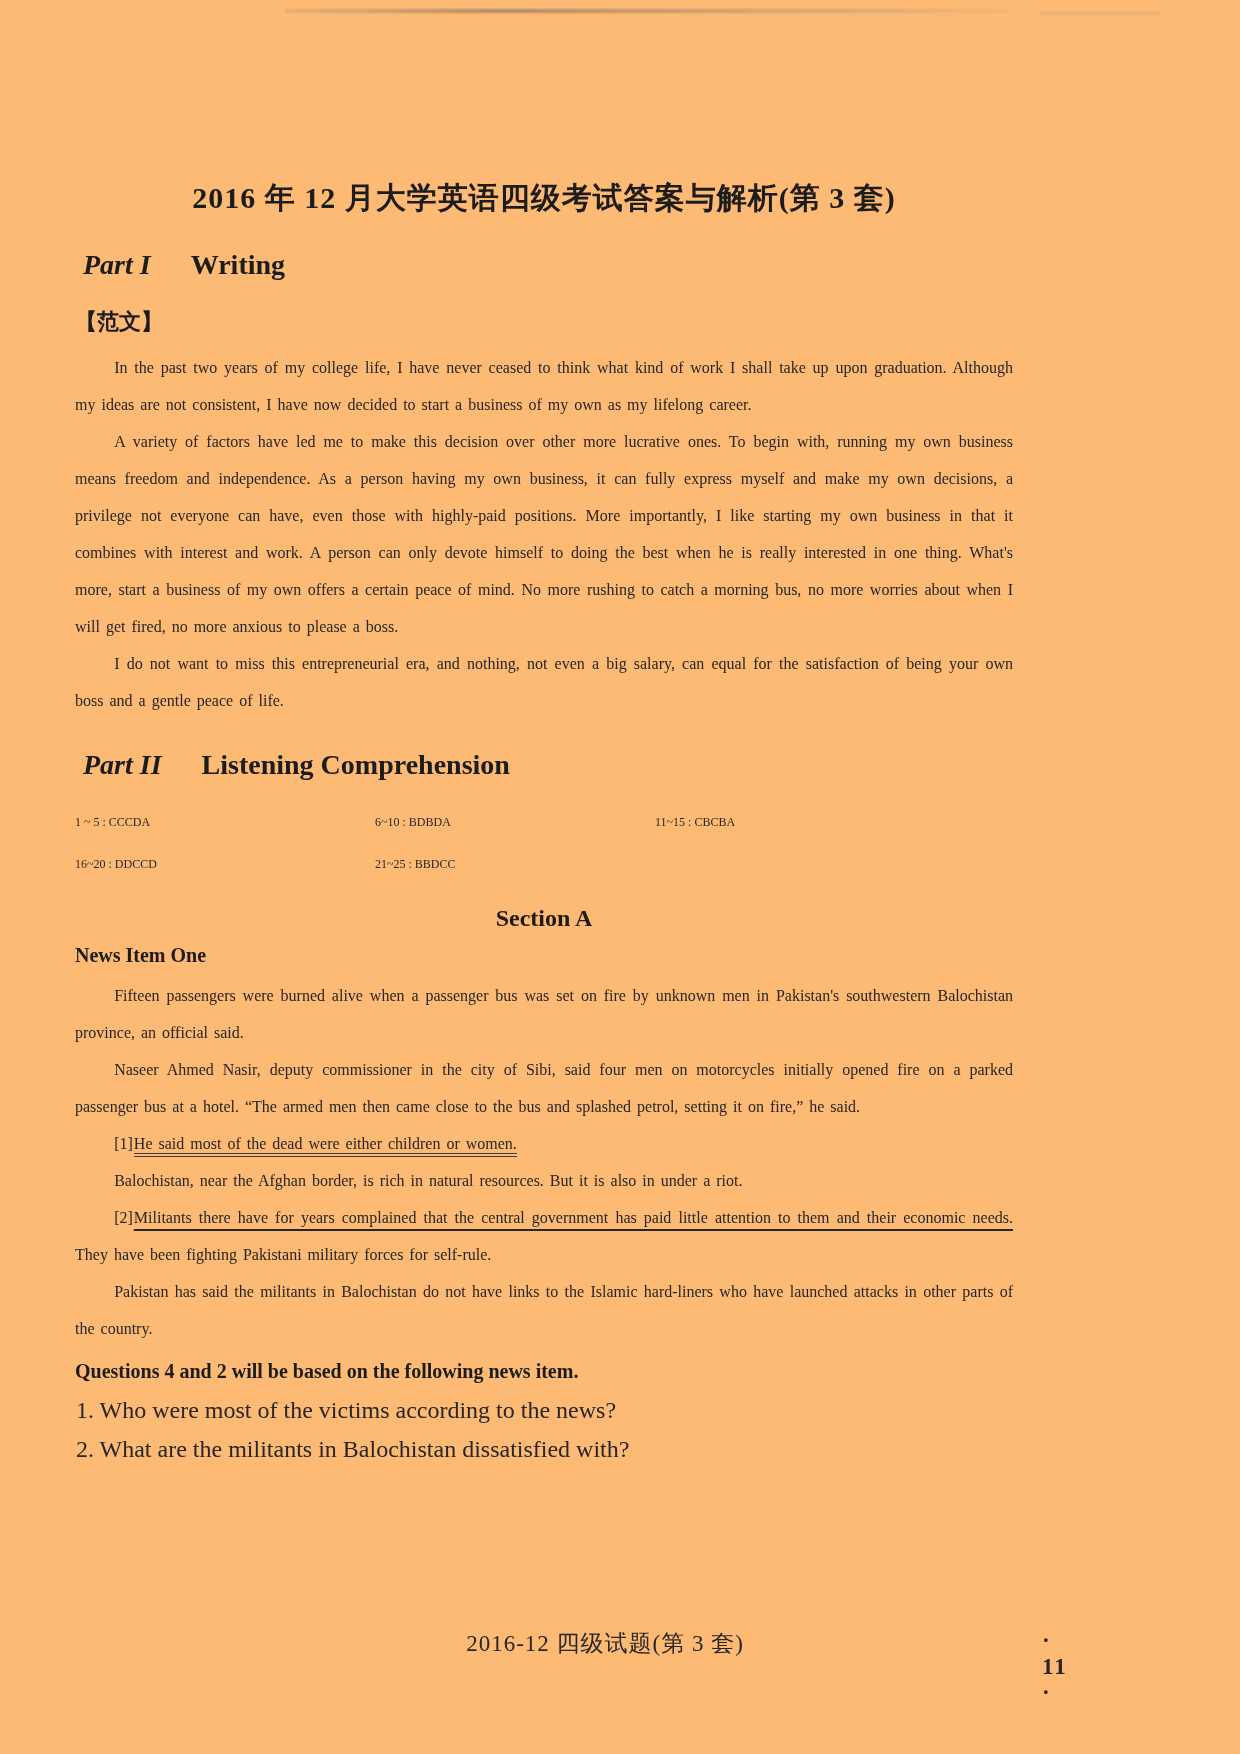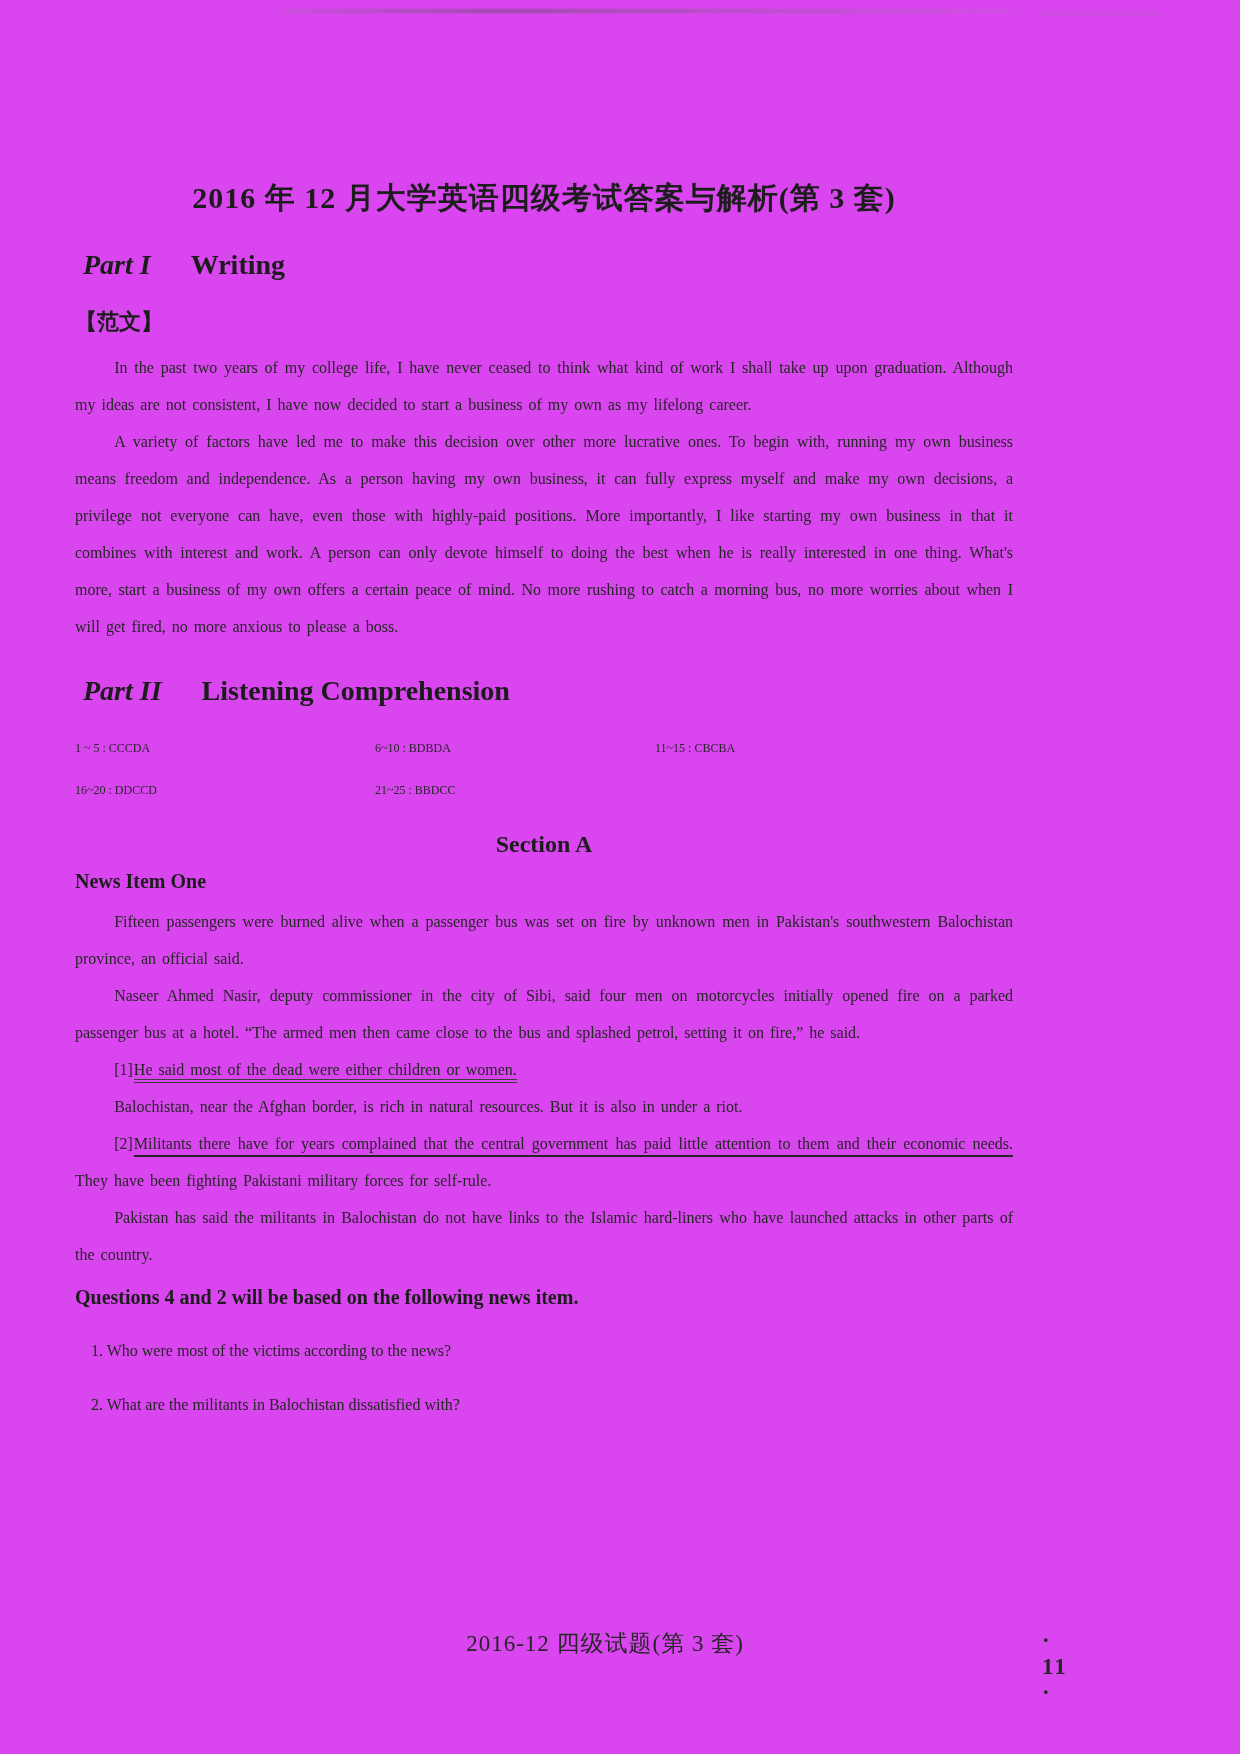--- a/index.html
+++ b/index.html
@@ -4,21 +4,21 @@
 <style>
   html,body{margin:0;padding:0;}
   body{
     width:1240px;height:1754px;
     background:#ffffff;
     font-family:"Liberation Serif","DejaVu Serif",serif;
     color:#262626;
     position:relative;
     overflow:hidden;
   }
-  .page{position:absolute;inset:0;background:#d946ef;}
+  .page{position:absolute;inset:0;background:#fdba74;}
   .scan-streak{
     position:absolute;top:9px;left:285px;width:725px;height:4px;
     background:linear-gradient(90deg,rgba(130,130,130,.18),rgba(80,80,80,.45) 30%,rgba(100,100,100,.30) 60%,rgba(130,130,130,.22) 85%,rgba(160,160,160,.10));
     filter:blur(1px);
   }
   .scan-streak2{
     position:absolute;top:12px;left:1040px;width:120px;height:3px;
     background:rgba(140,140,140,.18);filter:blur(1px);
   }
   .content{position:absolute;left:75px;top:178px;width:938px;}
@@ -39,21 +39,21 @@
   .para.first{margin-top:12px;}
   .answers{margin:20px 0 0 0;font-size:12px;}
   .ans-row{display:grid;grid-template-columns:300px 280px 1fr;line-height:42px;}
   .section-heading{margin:20px 0 0 0;font-size:24px;font-weight:bold;color:#1c1c1c;text-align:center;}
   .news-heading{margin:12px 0 0 0;font-size:20px;font-weight:bold;color:#1c1c1c;}
   .news-first{margin-top:10px;}
   .marker{margin-right:1px;}
   .ul-double{border-bottom:4px double #3c3c3c;padding-bottom:1px;}
   .ul-single{text-decoration:underline;text-decoration-thickness:1.5px;text-underline-offset:6px;}
   .q-intro{margin:6px 0 0 0;font-size:20px;line-height:37px;font-weight:bold;color:#1c1c1c;}
-  .q-line{margin:16px;font-size:16px;line-height:38px;}
+  .q-line{margin:1px;font-size:24px;line-height:38px;}
   .footer{position:absolute;top:1628px;left:0;width:1040px;height:34px;font-size:23px;}
   .footer-center{position:absolute;left:0;width:1210px;text-align:center;letter-spacing:1px;}
   .footer-page{position:absolute;left:1042px;top:0;letter-spacing:2px;font-weight:bold;}
 </style>
 </head>
 <body>
 
 <div class="page">
   <div class="scan-streak"></div>
   <div class="scan-streak2"></div>
@@ -64,20 +64,21 @@
 
     <h2 class="part-heading">
       <span class="part-label">Part I</span>
       <span>Writing</span>
     </h2>
 
     <div class="model-label">【范文】</div>
 
     <p class="para first">In the past two years of my college life, I have never ceased to think what kind of work I shall take up upon graduation. Although my ideas are not consistent, I have now decided to start a business of my own as my lifelong career.</p>
     <p class="para">A variety of factors have led me to make this decision over other more lucrative ones. To begin with, running my own business means freedom and independence. As a person having my own business, it can fully express myself and make my own decisions, a privilege not everyone can have, even those with highly-paid positions. More importantly, I like starting my own business in that it combines with interest and work. A person can only devote himself to doing the best when he is really interested in one thing. What's more, start a business of my own offers a certain peace of mind. No more rushing to catch a morning bus, no more worries about when I will get fired, no more anxious to please a boss.</p>
+    <p class="para">I do not want to miss this entrepreneurial era, and nothing, not even a big salary, can equal for the satisfaction of being your own boss and a gentle peace of life.</p>
 
     <h2 class="part-heading">
       <span class="part-label">Part II</span>
       <span>Listening Comprehension</span>
     </h2>
 
     <div class="answers">
       <div class="ans-row">
         <span class="ans-cell">1 ~ 5 : CCCDA</span>
         <span class="ans-cell">6~10 : BDBDA</span>

